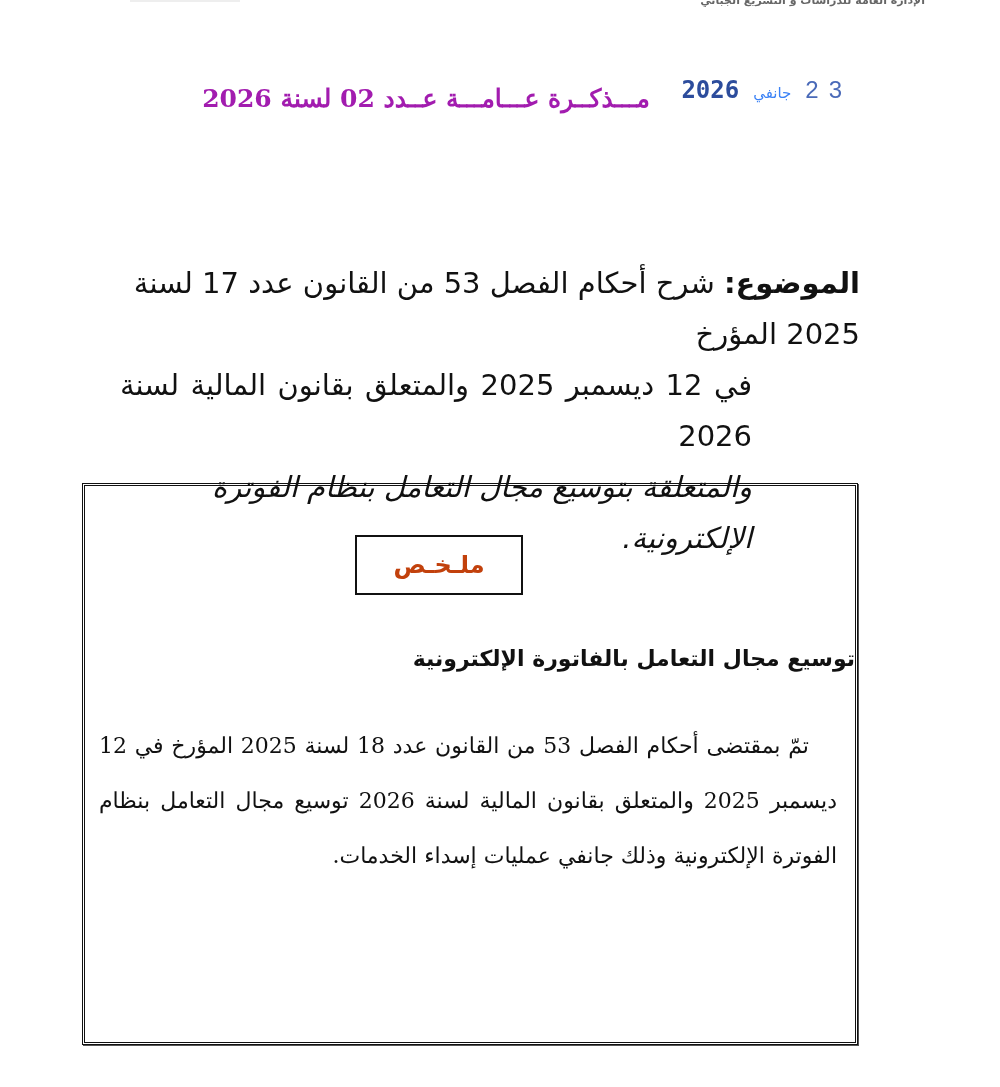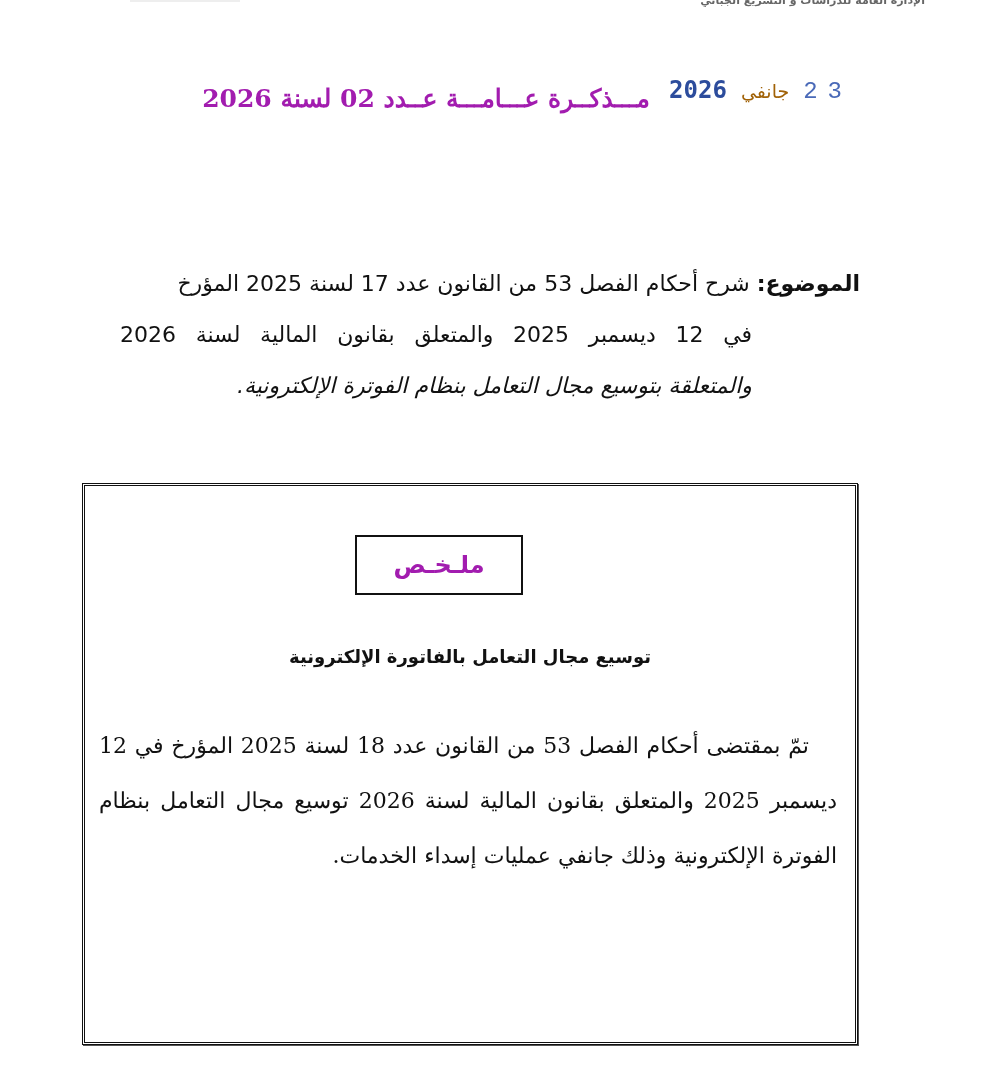--- a/index.html
+++ b/index.html
@@ -56,44 +56,44 @@
       right: 18px;
       top: 0px;
       direction: rtl;
       color: #3a5aa8;
       white-space: nowrap;
       display: flex;
       align-items: baseline;
       gap: 14px;
     }
     .stamp-day {
-      font-family: Liberation Mono, monospace;
+      font-family: Liberation Sans, sans-serif;
       font-size: 24px;
       letter-spacing: 10px;
       color: #4a6ab8;
     }
     .stamp-month {
-      font-size: 19px;
-      color: #a16207;
+      font-size: 15px;
+      color: #3b82f6;
     }
     .stamp-year {
       font-family: "DejaVu Sans Mono", monospace;
       font-weight: bold;
       font-size: 24px;
       color: #2c4c9c;
     }
     .subject {
       position: absolute;
       top: 258px;
       left: 120px;
       width: 740px;
       direction: rtl;
       text-align: right;
       font-family: "DejaVu Sans", sans-serif;
-      font-size: 22px;
+      font-size: 29px;
       line-height: 51px;
       color: #111;
     }
     .subject-label {
       font-weight: bold;
     }
     .subject-line {
       display: block;
     }
     .subject-line.indent {
@@ -123,32 +123,32 @@
       height: 56px;
       border: 2px solid #111;
       display: flex;
       align-items: center;
       justify-content: center;
     }
     .summary-label {
       direction: rtl;
       font-weight: bold;
       font-size: 24px;
-      color: #a21caf;
+      color: #c2410c;
       text-align: center;
     }
     .summary-heading {
       position: absolute;
       top: 160px;
       left: 0;
       width: 100%;
-      text-align: center;
-      direction: rtl;
-      font-weight: bold;
-      font-size: 18px;
+      text-align: right;
+      direction: rtl;
+      font-weight: bold;
+      font-size: 22px;
       color: #111;
     }
     .summary-body {
       position: absolute;
       top: 232px;
       left: 14px;
       width: 738px;
       direction: rtl;
       text-align: right;
       font-family: "DejaVu Serif", "Liberation Serif", serif;

